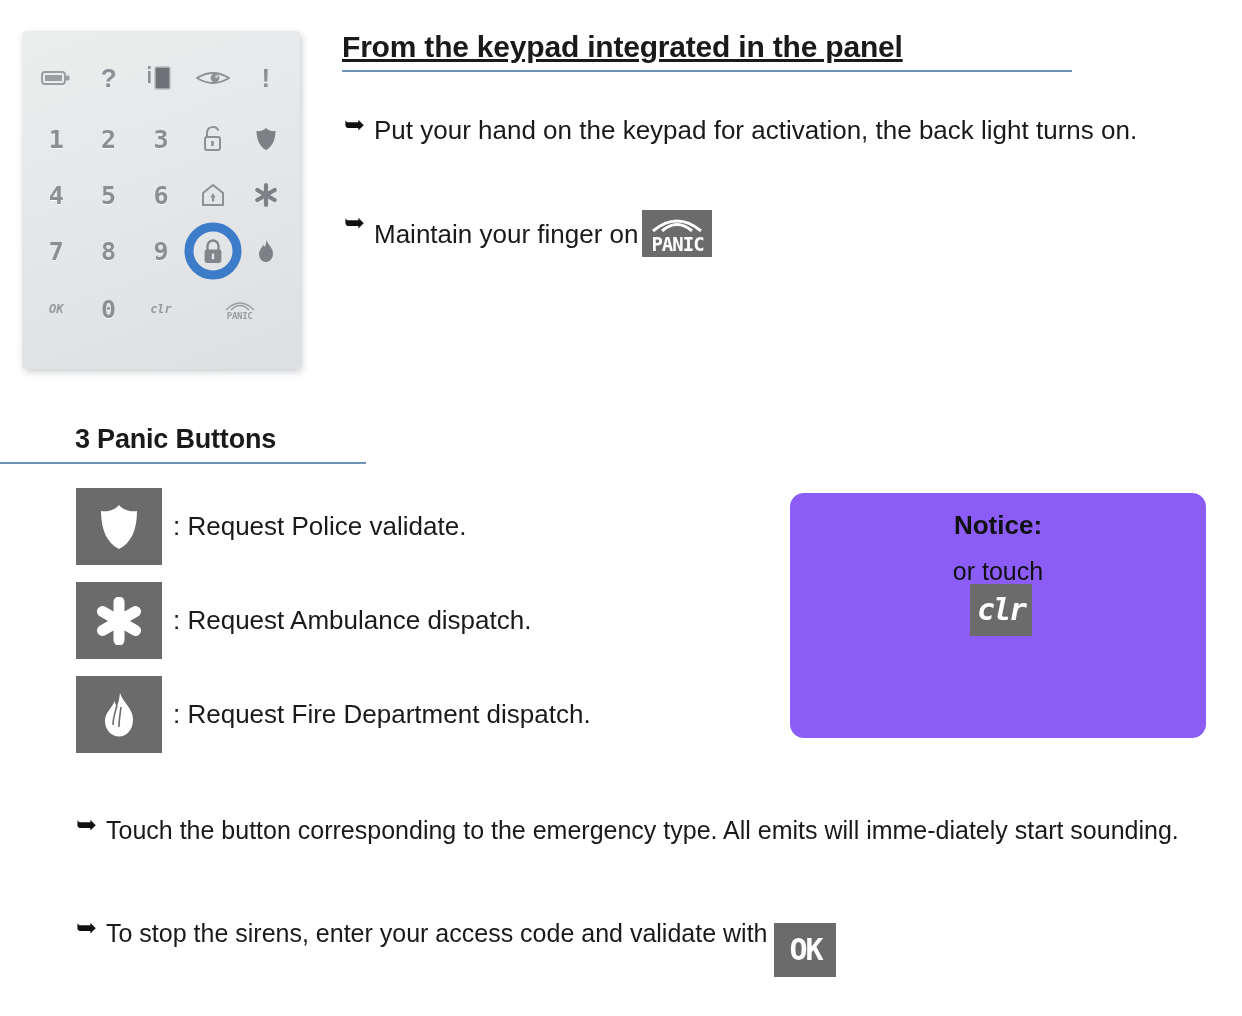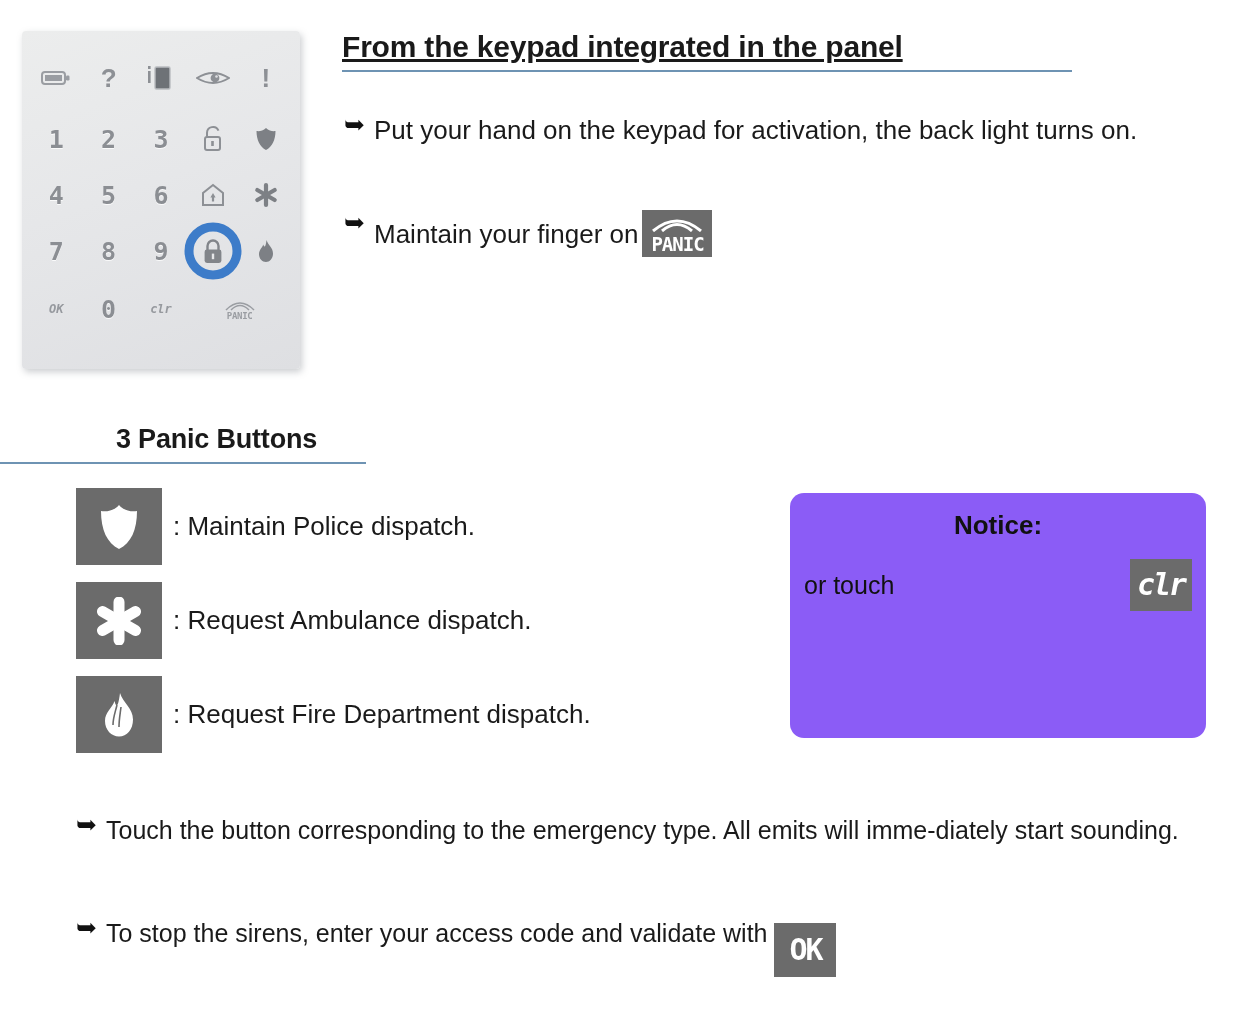--- a/index.html
+++ b/index.html
@@ -113,21 +113,21 @@
   .head-panic {
     position: absolute;
     left: 0px;
     top: 424px;
     width: 366px;
   }
   .head-panic .htxt {
     font-size: 27px;
     font-weight: bold;
     color: #1a1a1a;
-    padding-left: 116px;
+    padding-left: 75px;
     letter-spacing: -0.2px;
     white-space: nowrap;
   }
   .head-panic .head-rule { margin-top: 7px; }
 
   
   .bullet-row {
     position: absolute;
     display: flex;
     align-items: flex-start;
@@ -276,21 +276,22 @@
     color: #111;
     line-height: 1.0;
     margin-bottom: 21px;
   }
   .notice-last {
     font-size: 25px;
     color: #111;
     line-height: 1.0;
     display: flex;
     align-items: center;
-    justify-content: space-between;
+    justify-content: flex-end;
+    flex-direction: column;
   }
 </style>
 </head>
 <body>
 
 <div class="keypad-wrap">
   <div class="keypad-panel"></div>
   <div class="keypad-grid">
 
     <div class="kp-cell">
@@ -438,21 +439,21 @@
 </div>
 
 <div class="panic-list">
 
   <div class="panic-item">
     <div class="panic-sq">
       <svg width="42" height="48" viewBox="0 0 42 48">
         <path d="M21 2 C26 8 34 9 39 8 C39 27 33 40 21 46 C9 40 3 27 3 8 C8 9 16 8 21 2 Z" fill="#ffffff"></path>
       </svg>
     </div>
-    <div class="panic-label">: Maintain Police dispatch.</div>
+    <div class="panic-label">: Request Police validate.</div>
   </div>
 
   <div class="panic-item">
     <div class="panic-sq">
       <svg width="48" height="48" viewBox="0 0 48 48">
         <g stroke="#ffffff" stroke-width="11" stroke-linecap="round">
           <line x1="24" y1="5" x2="24" y2="43"></line>
           <line x1="7.5" y1="14.5" x2="40.5" y2="33.5"></line>
           <line x1="7.5" y1="33.5" x2="40.5" y2="14.5"></line>
         </g>

